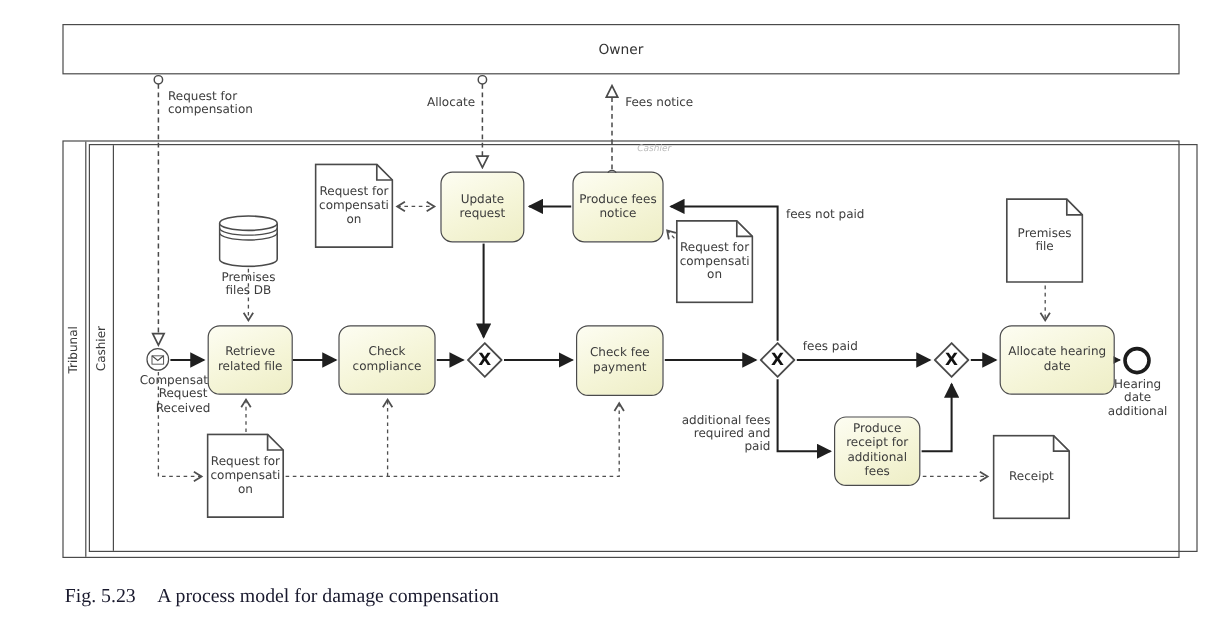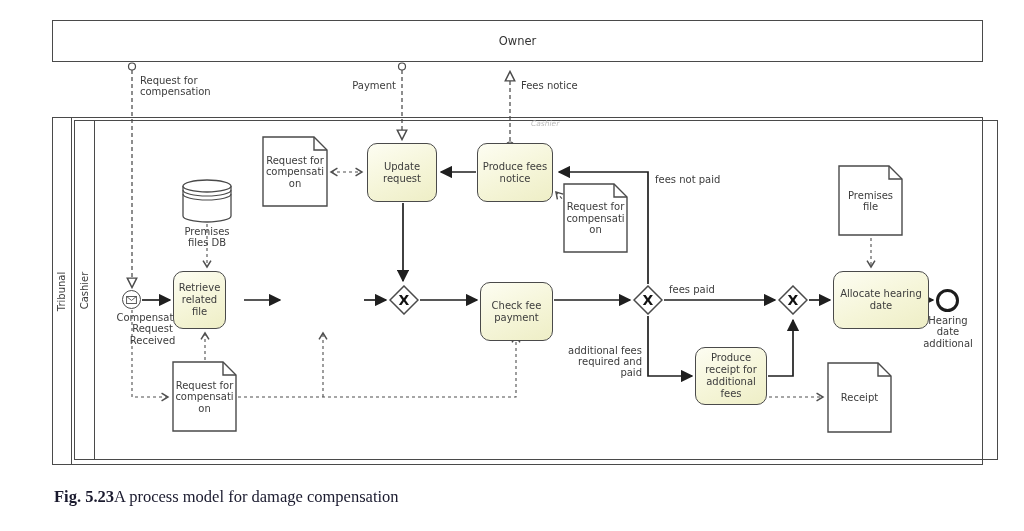--- a/index.html
+++ b/index.html
@@ -34,21 +34,21 @@
   .gw-x{position:absolute;left:0;top:0;width:30px;height:30px;display:flex;align-items:center;justify-content:center;font-size:14px;font-weight:800;color:#111;}
   .event-start{position:absolute;width:19px;height:19px;border:1.4px solid #4a4a4a;border-radius:50%;background:#fff;box-sizing:border-box;display:flex;align-items:center;justify-content:center;}
   .event-end{position:absolute;width:23px;height:23px;border:3.4px solid #1c1c1c;border-radius:50%;background:#fff;box-sizing:border-box;}
   .dataobj{position:absolute;}
   .dataobj svg{position:absolute;left:0;top:0;}
   .dataobj .dtext{position:absolute;left:2px;right:2px;top:50%;transform:translateY(-50%);text-align:center;font-size:10px;line-height:1.15;color:#3c3c3c;word-wrap:break-word;overflow-wrap:break-word;}
   .datastore{position:absolute;}
   .flow-label{position:absolute;font-size:10px;line-height:1.12;color:#3c3c3c;}
   .node-label{position:absolute;font-size:10px;line-height:1.14;color:#3c3c3c;text-align:center;}
   .caption{position:absolute;left:54px;top:487px;font-family:"Liberation Serif","DejaVu Serif",serif;font-size:16.5px;color:#1a1a2e;}
-  .caption .fig{font-weight:bold;margin-right:0;}
+  .caption .fig{font-weight:normal;margin-right:18px;}
 </style>
 </head>
 <body>
 
 <div id="stage">
 
   <div class="pool" style="left:52px;top:20px;width:931px;height:42px;">
     <div class="owner-title">Owner</div>
   </div>
 
@@ -110,24 +110,25 @@
   </svg>
 
   <div class="event-start" style="left:122px;top:290px;">
     <svg width="11" height="8" viewBox="0 0 12 9">
       <rect x="0.5" y="0.5" width="11" height="8" fill="none" stroke="#4a4a4a" stroke-width="1"></rect>
       <path d="M0.5,0.5 L6,5 L11.5,0.5" fill="none" stroke="#4a4a4a" stroke-width="1"></path>
     </svg>
   </div>
   <div class="node-label" style="left:95px;top:312px;width:75px;margin-left:20px;">Compensation Request Received</div>
 
-  <div class="task" style="left:173px;top:271px;width:53px;height:58px;">Retrieve related file</div>
+  <div class="task" style="left:173px;top:271px;width:71px;height:58px;">Retrieve related file</div>
+  <div class="task" style="left:282px;top:271px;width:81px;height:58px;">Check compliance</div>
   <div class="task" style="left:367px;top:143px;width:70px;height:59px;">Update request</div>
   <div class="task" style="left:477px;top:143px;width:76px;height:59px;">Produce fees notice</div>
-  <div class="task" style="left:480px;top:282px;width:73px;height:59px;">Check fee payment</div>
+  <div class="task" style="left:480px;top:271px;width:73px;height:59px;">Check fee payment</div>
   <div class="task" style="left:695px;top:347px;width:72px;height:58px;">Produce receipt for additional fees</div>
   <div class="task" style="left:833px;top:271px;width:96px;height:58px;">Allocate hearing date</div>
 
   <div class="gateway" style="left:389px;top:285px;">
     <svg width="30" height="30" viewBox="0 0 30 30">
         <polygon points="15,1 29,15 15,29 1,15" fill="#ffffff" stroke="#4a4a4a" stroke-width="1.5"></polygon>
       </svg>
     <span class="gw-x">X</span>
   </div>
   <div class="gateway" style="left:633px;top:285px;">
@@ -186,21 +187,21 @@
     <svg width="50" height="44" viewBox="0 0 50 44">
       <path d="M1,7 V37 A24,6 0 0 0 49,37 V7" fill="#ffffff" stroke="#4a4a4a" stroke-width="1.3"></path>
       <ellipse cx="25" cy="7" rx="24" ry="6" fill="#ffffff" stroke="#4a4a4a" stroke-width="1.3"></ellipse>
       <path d="M1,11 A24,6 0 0 0 49,11" fill="none" stroke="#4a4a4a" stroke-width="1.1"></path>
       <path d="M1,15 A24,6 0 0 0 49,15" fill="none" stroke="#4a4a4a" stroke-width="1.1"></path>
     </svg>
   </div>
   <div class="node-label" style="left:178px;top:226px;width:58px;">Premises files DB</div>
 
   <div class="flow-label" style="left:140px;top:75px;width:78px;text-align:left;">Request for compensation</div>
-  <div class="flow-label" style="left:346px;top:80px;width:50px;text-align:right;">Payment</div>
+  <div class="flow-label" style="left:346px;top:80px;width:50px;text-align:right;">Allocate</div>
   <div class="flow-label" style="left:521px;top:80px;white-space:nowrap;">Fees notice</div>
   <div class="flow-label" style="left:655px;top:174px;white-space:nowrap;">fees not paid</div>
   <div class="flow-label" style="left:669px;top:284px;white-space:nowrap;">fees paid</div>
   <div class="flow-label" style="left:556px;top:345px;width:86px;text-align:right;">additional fees required and paid</div>
 
   <div class="caption">
     <span class="fig">Fig. 5.23</span><span>A process model for damage compensation</span>
   </div>
 
 </div>

